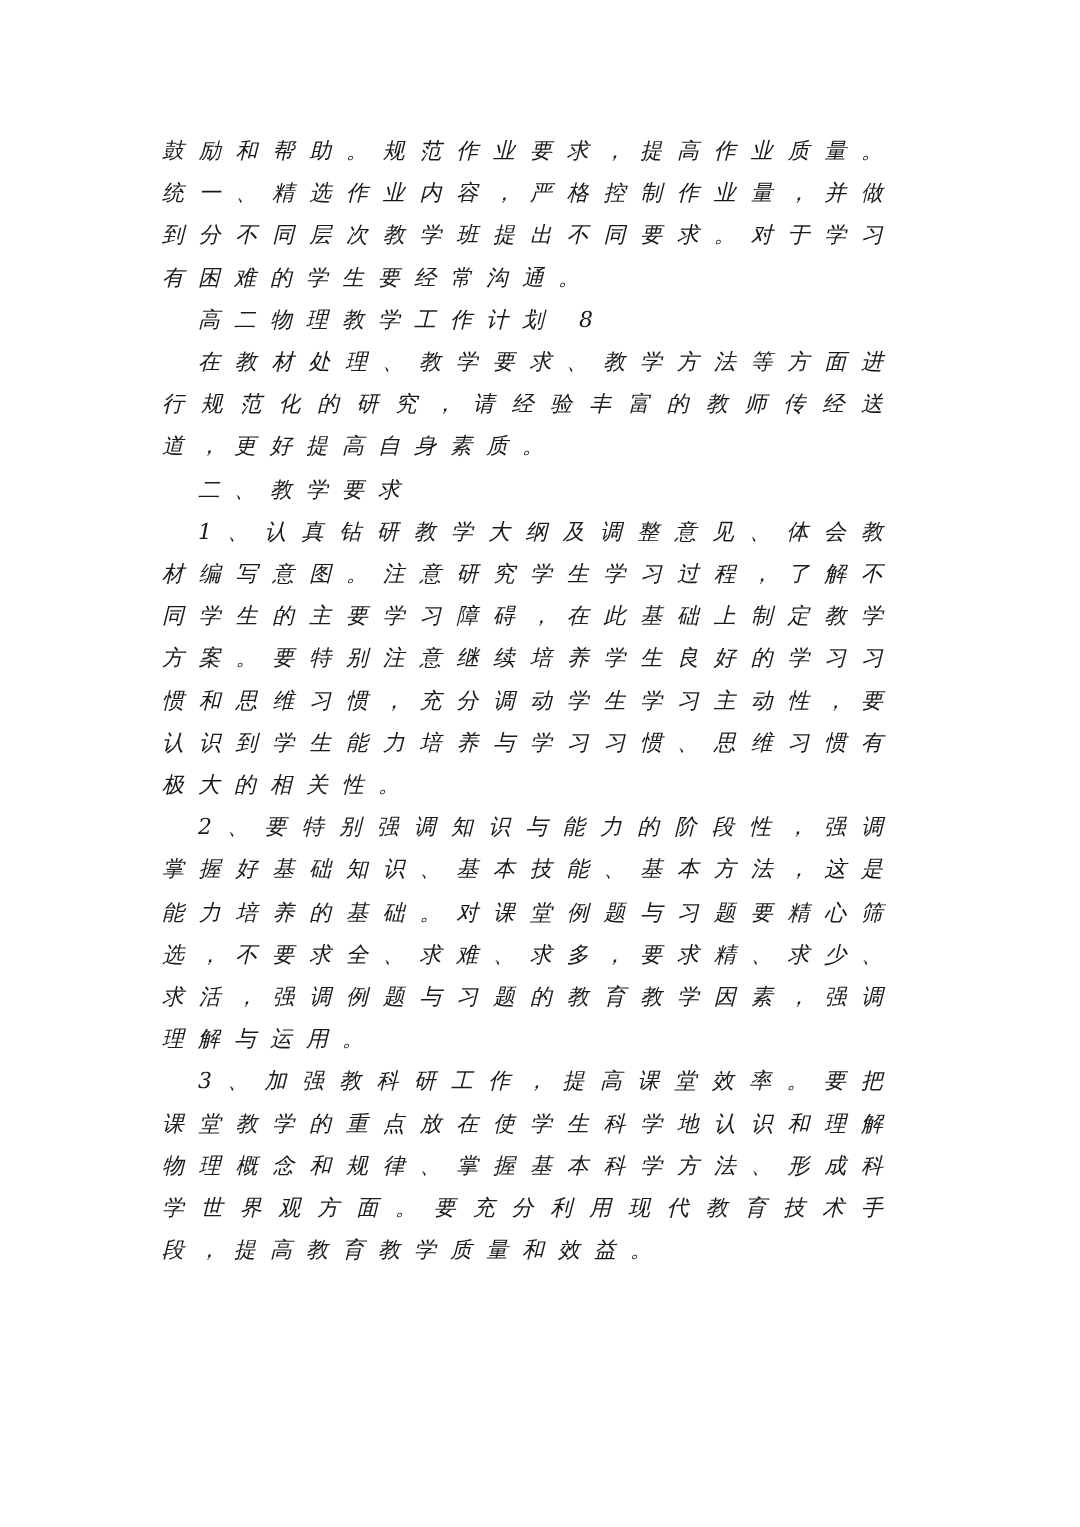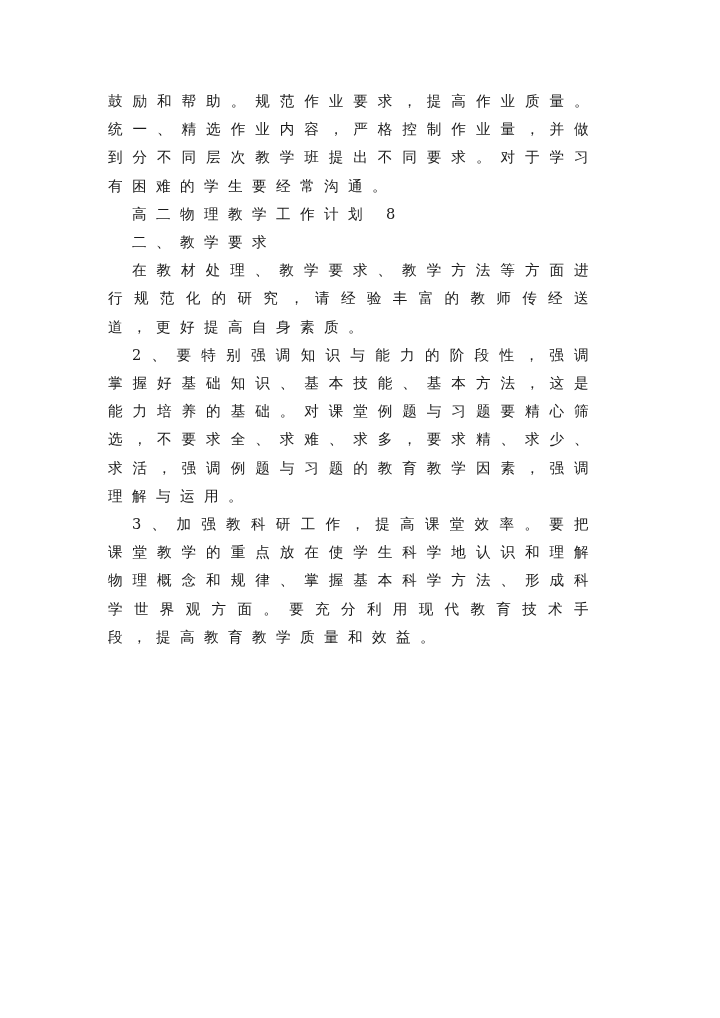--- a/index.html
+++ b/index.html
@@ -8,27 +8,28 @@
     position: absolute;
     left: 108px;
     top: 87px;
     width: 490px;
     font-family: "DejaVu Serif", "Liberation Serif", serif;
     font-size: 14.6px;
     line-height: 28.2px;
     color: #1a1a1a;
     letter-spacing: 9.4px;
   }
-  .p { margin: 0; padding: 0; text-align: justify; text-align-last: left; }
+  .p { margin: 0; padding: 0; text-align: justify; text-align-last: left; font-style: italic; }
   .heading { text-indent: 24px; }
 </style>
 </head>
 <body>
 
 <div class="page">
   <p class="p">鼓励和帮助。规范作业要求，提高作业质量。统一、精选作业内容，严格控制作业量，并做到分不同层次教学班提出不同要求。对于学习有困难的学生要经常沟通。</p>
   <p class="p heading">高二物理教学工作计划 8</p>
+  <p class="p heading">在教材处理、教学要求、教学方法等方面进行规范化的研究，请经验丰富的教师传经送道，更好提高自身素质。</p>
   <p class="p heading">二、教学要求</p>
-  <p class="p heading">在教材处理、教学要求、教学方法等方面进行规范化的研究，请经验丰富的教师传经送道，更好提高自身素质。</p>
+  <p class="p heading">1、认真钻研教学大纲及调整意见、体会教材编写意图。注意研究学生学习过程，了解不同学生的主要学习障碍，在此基础上制定教学方案。要特别注意继续培养学生良好的学习习惯和思维习惯，充分调动学生学习主动性，要认识到学生能力培养与学习习惯、思维习惯有极大的相关性。</p>
   <p class="p heading">2、要特别强调知识与能力的阶段性，强调掌握好基础知识、基本技能、基本方法，这是能力培养的基础。对课堂例题与习题要精心筛选，不要求全、求难、求多，要求精、求少、求活，强调例题与习题的教育教学因素，强调理解与运用。</p>
   <p class="p heading">3、加强教科研工作，提高课堂效率。要把课堂教学的重点放在使学生科学地认识和理解物理概念和规律、掌握基本科学方法、形成科学世界观方面。要充分利用现代教育技术手段，提高教育教学质量和效益。</p>
 
 </div>
 
 </body></html>

